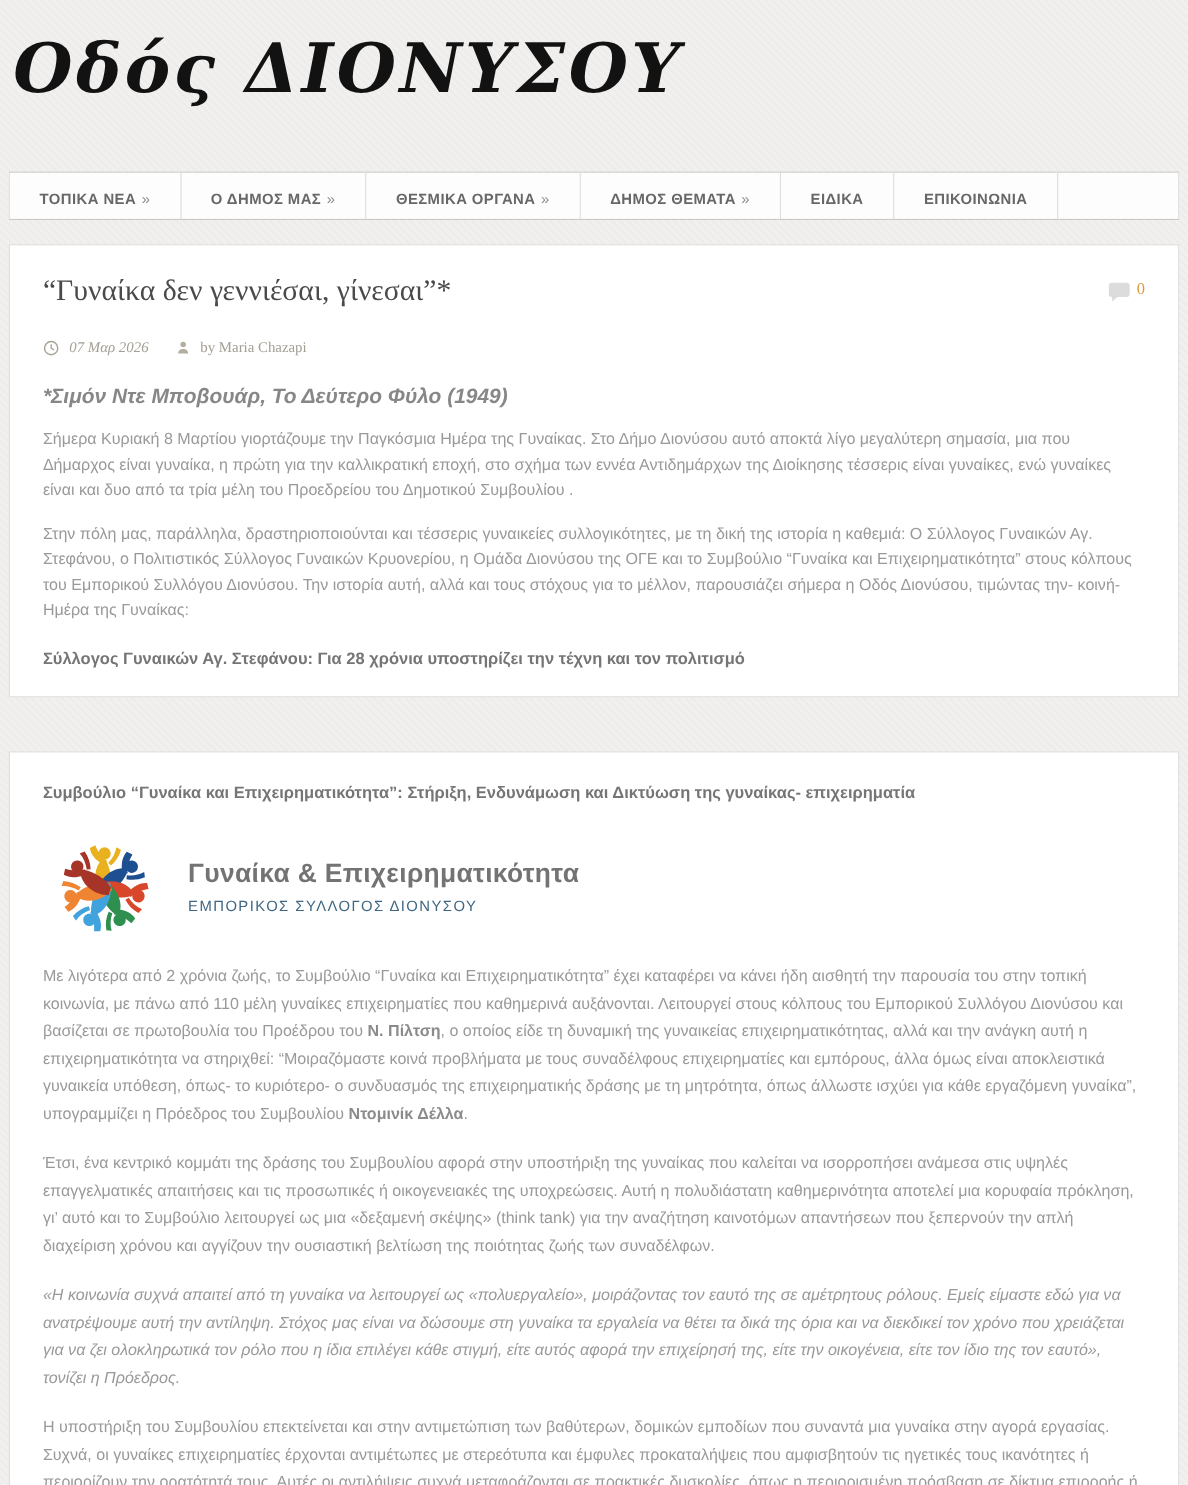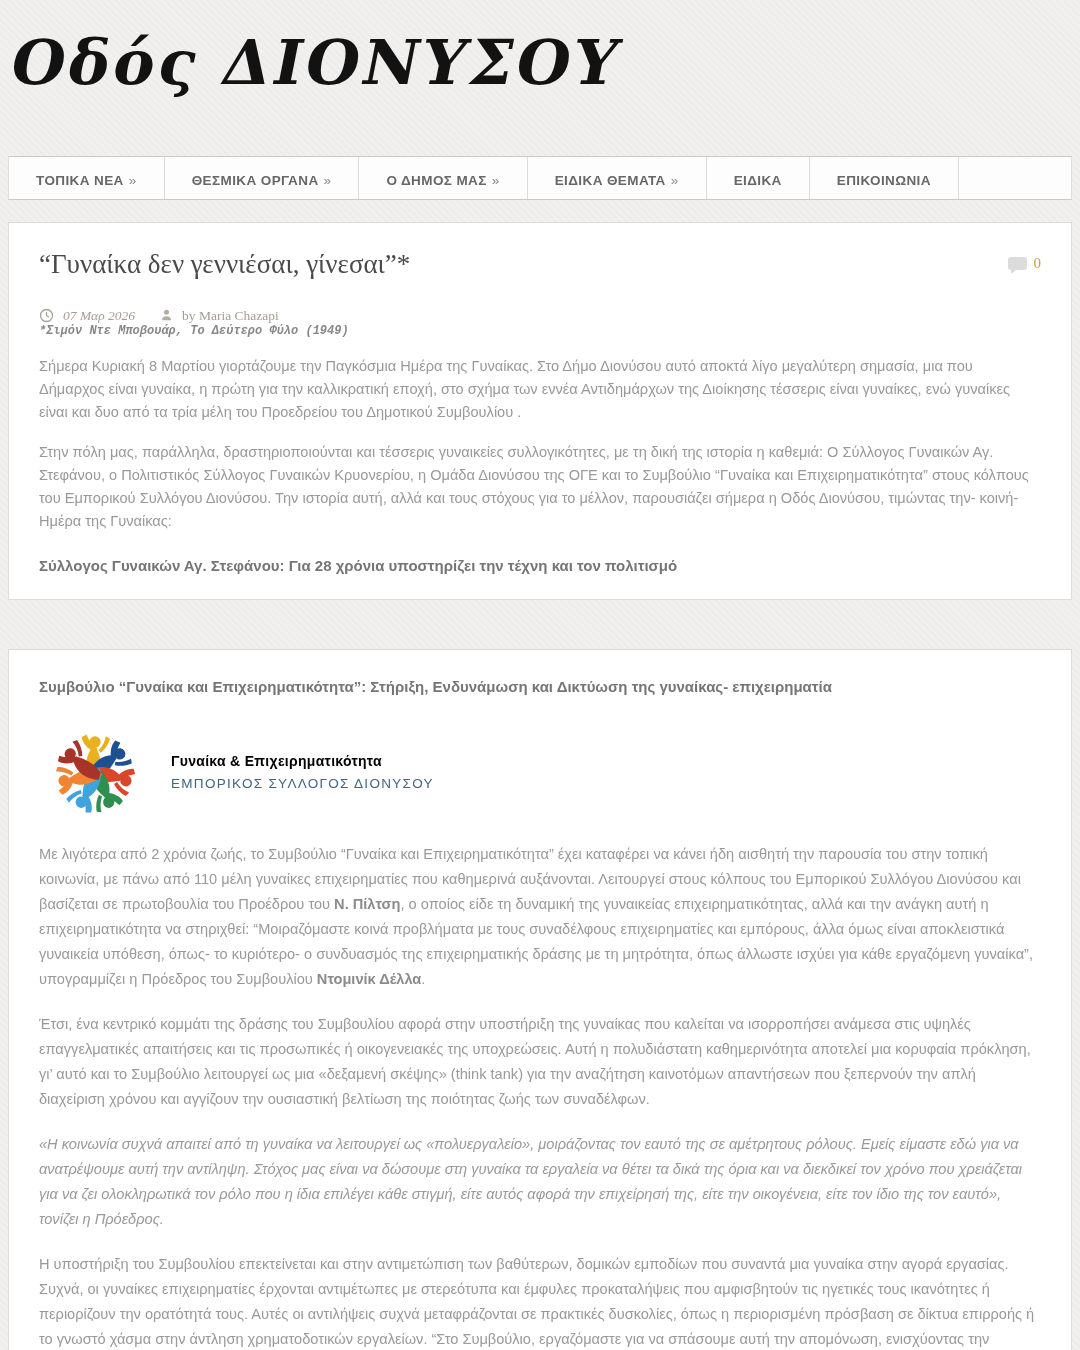--- a/index.html
+++ b/index.html
@@ -60,63 +60,63 @@
   .card.second { margin-top:49px; padding-bottom:28px; }
   
   .article-title {
     font-family:"Liberation Serif", serif;
     font-weight:500;
     font-size:27px;
     color:#4a4a4a;
     margin-bottom:28px;
     cursor:pointer;
   }
-  .meta-row { display:flex; gap:9px; font-family:"Liberation Serif", serif; font-size:13.5px; color:#a49e92; }
+  .meta-row { display:flex; align-items:center; gap:9px; font-family:"Liberation Serif", serif; font-size:13.5px; color:#a49e92; }
   .meta-date { font-style:italic; margin-right:16px; }
   .meta-row svg { display:block; }
   .comments-box { position:absolute; top:32px; right:30px; display:flex; align-items:center; gap:7px; cursor:pointer; }
   .comment-bubble { width:19px; height:13px; background:#dcdcdc; border-radius:3px; position:relative; }
   .comment-bubble::after {
     content:""; position:absolute; left:3px; bottom:-4px;
     border-left:5px solid #dcdcdc; border-bottom:4px solid transparent;
   }
   .comment-count { font-family:"Liberation Serif", serif; font-size:15px; color:#d79b3f; }
   
-  .source-note { font-style:italic; font-weight:bold; font-size:12px; color:#878787;font-family:Liberation Mono, monospace; }
+  .source-note { margin-top:26px; font-style:italic; font-weight:bold; font-size:19px; color:#878787; }
   .card p.body-text { font-size:14.6px; line-height:23px; color:#999999; margin-top:17px; }
   .card.second p.body-text { line-height:25px; margin-top:20px; }
   .section-heading { margin-top:22px; font-size:15px; font-weight:bold; color:#757575; line-height:22px; }
   .card.second .section-heading { margin-top:0; }
   .italic-quote { font-style:italic; }
   b.inline-bold { color:#8b8b8b; }
   
   .org-logo-row { display:flex; align-items:center; gap:26px; margin:24px 0 6px 6px; }
   .org-logo-figure { width:100px; height:100px; flex:0 0 auto; }
-  .org-logo-title { font-size:14px; font-weight:600; color:#000000; letter-spacing:0.3px; }
+  .org-logo-title { font-size:24px; font-weight:600; color:#737373; letter-spacing:0.3px; }
   .org-logo-subtitle { font-size:13.5px; color:#3f6782; letter-spacing:1.3px; margin-top:7px; font-weight:400; }
 </style>
 </head>
 <body>
 
 <header class="site-header">
   <span class="site-logo">Οδός ΔΙΟΝΥΣΟΥ</span>
 </header>
 
 <nav class="main-nav">
   <div class="nav-item">
     <span>ΤΟΠΙΚΑ ΝΕΑ</span><span class="arrow">»</span>
   </div>
   <div class="nav-item">
+    <span>Ο ΔΗΜΟΣ ΜΑΣ</span><span class="arrow">»</span>
+  </div>
+  <div class="nav-item">
     <span>ΘΕΣΜΙΚΑ ΟΡΓΑΝΑ</span><span class="arrow">»</span>
   </div>
   <div class="nav-item">
-    <span>Ο ΔΗΜΟΣ ΜΑΣ</span><span class="arrow">»</span>
-  </div>
-  <div class="nav-item">
-    <span>ΕΙΔΙΚΑ ΘΕΜΑΤΑ</span><span class="arrow">»</span>
+    <span>ΔΗΜΟΣ ΘΕΜΑΤΑ</span><span class="arrow">»</span>
   </div>
   <div class="nav-item">
     <span>ΕΙΔΙΚΑ</span>
   </div>
   <div class="nav-item">
     <span>ΕΠΙΚΟΙΝΩΝΙΑ</span>
   </div>
   <div class="nav-filler"></div>
 </nav>
 

